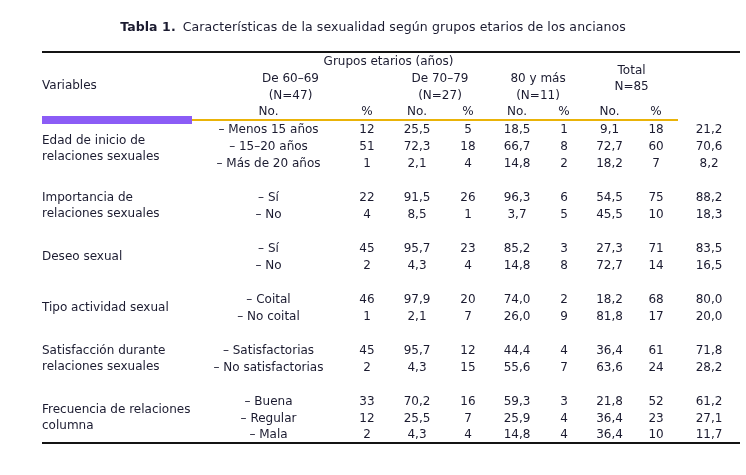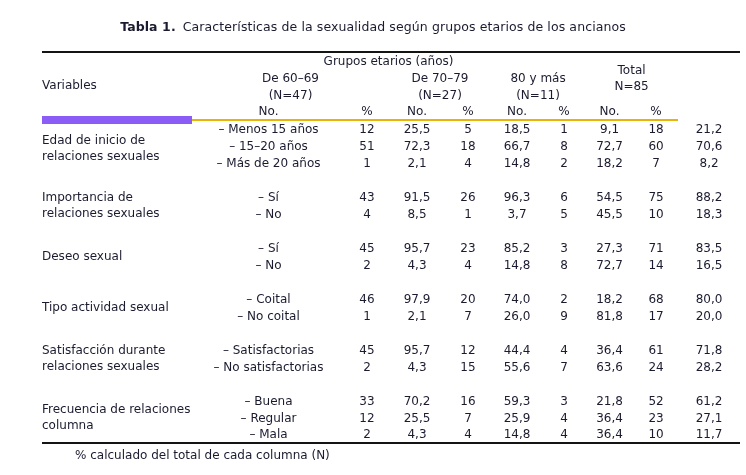--- a/index.html
+++ b/index.html
@@ -138,21 +138,21 @@
           <td class="num-cell">18,2</td>
           <td class="num-cell">7</td>
           <td class="num-cell">8,2</td>
         </tr>
         <tr>
           <td class="gap-cell" colspan="10"></td>
         </tr>
         <tr>
           <td class="var-cell" rowspan="2">Importancia de relaciones sexuales</td>
           <td class="cat-cell">– Sí</td>
-          <td class="num-cell">43</td>
+          <td class="num-cell">22</td>
           <td class="num-cell">91,5</td>
           <td class="num-cell">26</td>
           <td class="num-cell">96,3</td>
           <td class="num-cell">6</td>
           <td class="num-cell">54,5</td>
           <td class="num-cell">75</td>
           <td class="num-cell">88,2</td>
         </tr>
         <tr>
           <td class="cat-cell">– No</td>
@@ -276,14 +276,13 @@
           <td class="num-cell">4</td>
           <td class="num-cell">14,8</td>
           <td class="num-cell">4</td>
           <td class="num-cell">36,4</td>
           <td class="num-cell">10</td>
           <td class="num-cell">11,7</td>
         </tr>
       </tbody>
   </table>
 
-  <div class="footnote">% calculado del total de cada columna (N)</div>
 </div>
 
 </body></html>

